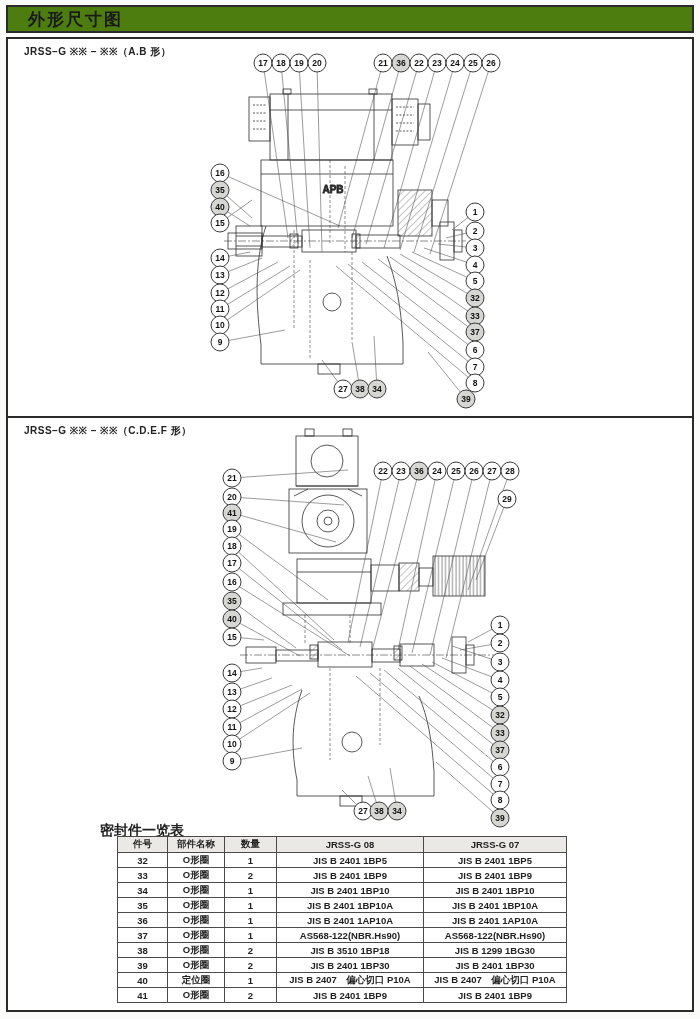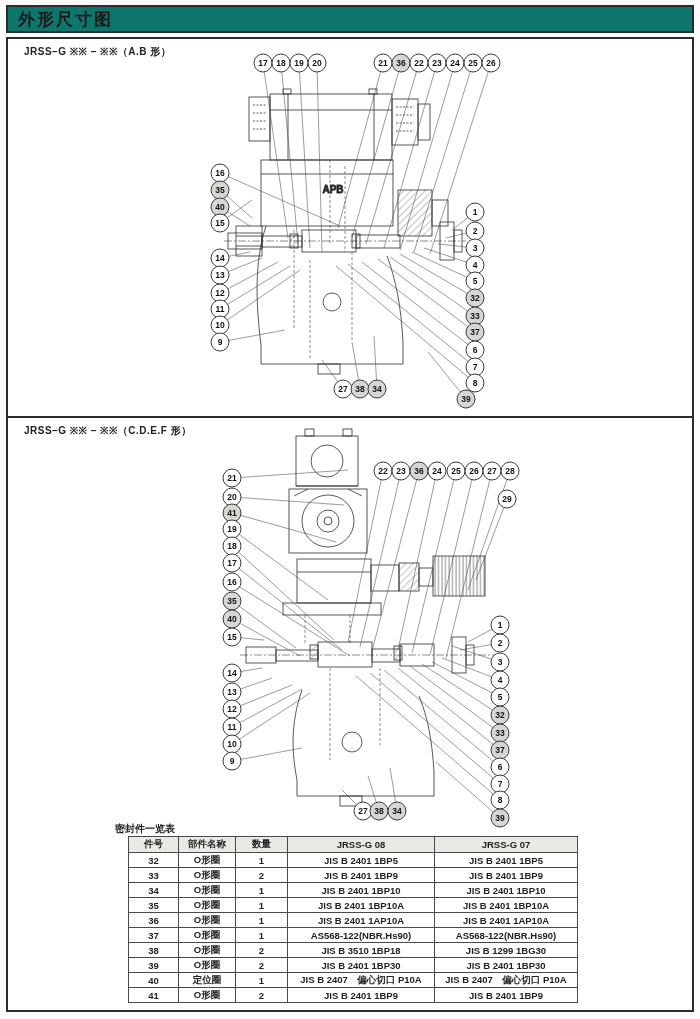--- a/index.html
+++ b/index.html
@@ -1,33 +1,33 @@
 <!DOCTYPE html>
 <html><head>
 <meta charset="utf-8">
 <style>
   * { margin:0; padding:0; box-sizing:border-box; }
   html,body { width:700px; height:1019px; }
   body { position:relative; background:#fbfbf9; font-family:"Liberation Sans", sans-serif; color:#1a1a1a; overflow:hidden; }
-  .title-box { position:absolute; left:6px; top:5px; width:688px; height:28px; border:2px solid #2b2b2b; background:#0f766e; display:flex; align-items:center; padding-left:10px; }
+  .title-box { position:absolute; left:6px; top:5px; width:688px; height:28px; border:2px solid #2b2b2b; background:#4d7c0f; display:flex; align-items:center; padding-left:20px; }
   .title-box span { font-size:17px; font-weight:bold; letter-spacing:2px; }
   .main-box { position:absolute; left:6px; top:37px; width:688px; height:975px; border:2px solid #2b2b2b; background:#fff; }
   .divider { position:absolute; left:6px; top:416px; width:688px; height:0; border-top:2px solid #2b2b2b; }
   .sec-heading { position:absolute; font-size:10px; font-weight:bold; letter-spacing:0.5px; color:#222; }
   #heading-ab { left:24px; top:44px; }
   #heading-cdef { left:24px; top:423px; }
   svg.layer { position:absolute; left:0; top:0; }
   .leader { stroke:#4a4a4a; stroke-width:0.55; fill:none; }
   .bubble { fill:#ffffff; stroke:#3a3a3a; stroke-width:1; }
   .bubble.shaded { fill:#d6d6d3; }
   .bubble-num { font-size:8.5px; font-weight:bold; text-anchor:middle; fill:#111; font-family:"Liberation Sans",sans-serif; }
   .art { stroke:#2e2e2e; stroke-width:0.8; fill:none; }
   .drawing-text { font-size:10px; font-weight:bold; fill:#222; text-anchor:middle; font-family:"Liberation Sans",sans-serif; }
-  .caption { position:absolute; left:115px; top:822px; font-size:10px; font-weight:bold; color:#222; }
-  table.seal { position:absolute; left:128px; top:836px; width:449px; border-collapse:collapse; table-layout:fixed; font-size:9.5px; background:#fff; }
+  .caption { position:absolute; left:100px; top:822px; font-size:14px; font-weight:bold; color:#222; }
+  table.seal { position:absolute; left:117px; top:836px; width:449px; border-collapse:collapse; table-layout:fixed; font-size:9.5px; background:#fff; }
   table.seal th, table.seal td { border:1px solid #4a4a4a; text-align:center; vertical-align:middle; height:15px; padding:0 2px; font-weight:bold; color:#222; white-space:nowrap; overflow:hidden; }
   table.seal th { background:#ebe9e5; height:16px; }
 </style>
 </head>
 <body>
 
 <div class="title-box">
   <span>外形尺寸图</span>
 </div>
 

